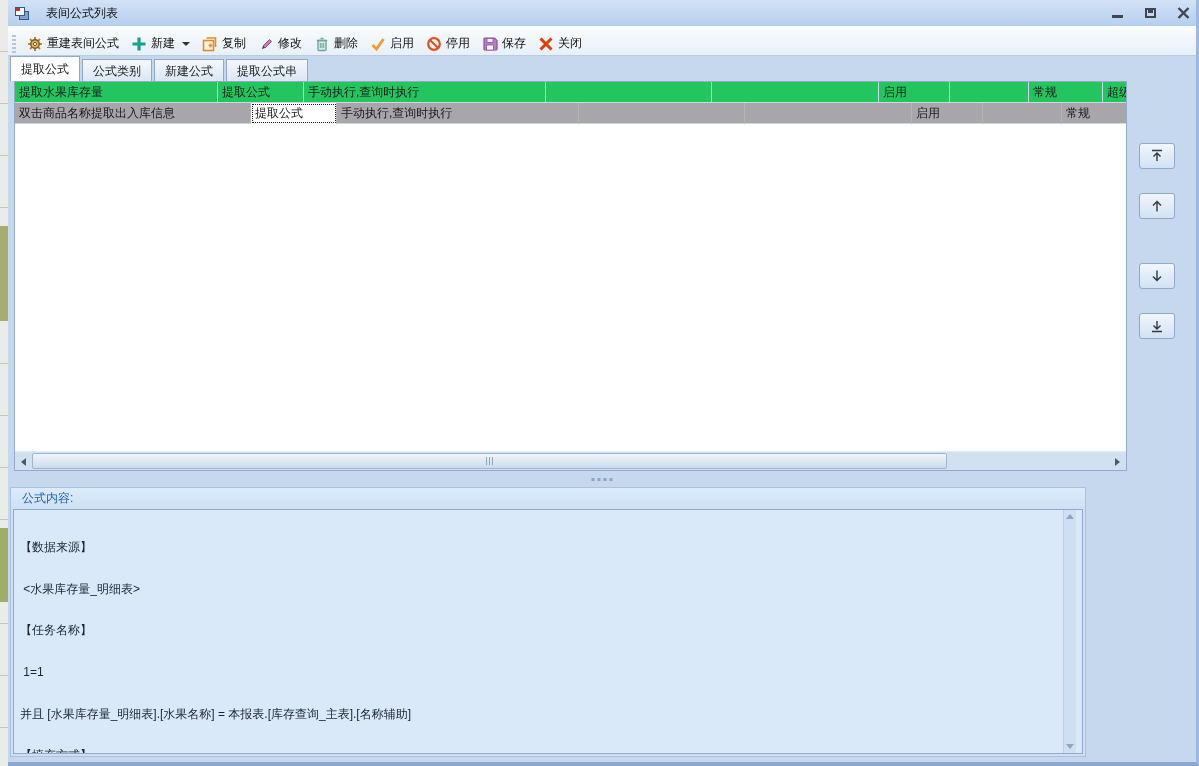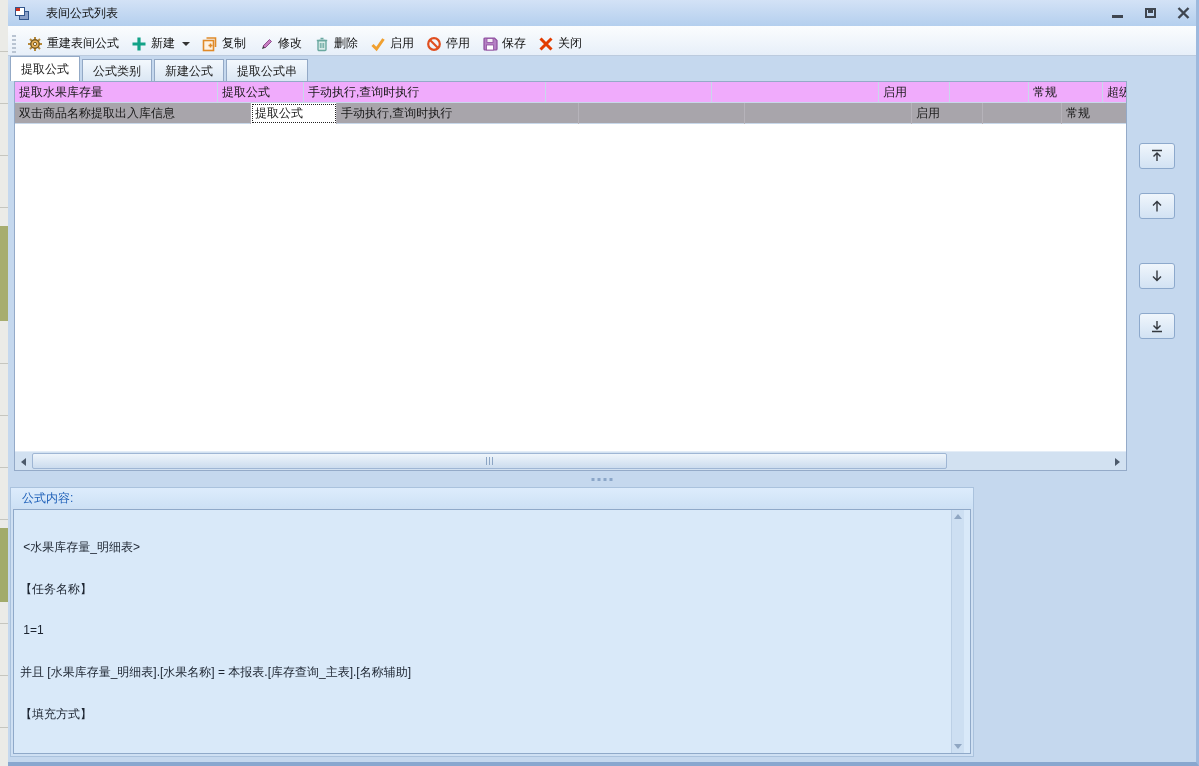--- a/index.html
+++ b/index.html
@@ -49,21 +49,21 @@
     border:1px solid #93a9c6; border-bottom:none; margin-right:2px; cursor:default; }
   .tab.active { height:25px; line-height:25px; background:#fff; position:relative; z-index:2; }
 
   
   .grid-panel { position:absolute; left:14px; top:81px; width:1113px; height:390px;
     background:#fff; border:1px solid #94aac8; overflow:hidden; }
   .grid-header { display:flex; height:22px; background:linear-gradient(#f7fafd,#d7e5f4);
     border-bottom:1px solid #9db4d0; }
   .gh-cell { height:22px; line-height:21px; padding-left:4px; border-right:1px solid #aec2d8;
     overflow:hidden; white-space:nowrap; flex:none; }
-  .grid-row { display:flex; height:21px; border-bottom:1px solid #c8d8ea; background:#f0abfc; }
+  .grid-row { display:flex; height:21px; border-bottom:1px solid #c8d8ea; background:#22c55e; }
   .grid-row.selected { background:#a8a5ab; }
   .gr-cell { height:21px; line-height:20px; padding-left:4px; border-right:1px solid #c8d8ea;
     overflow:hidden; white-space:nowrap; flex:none; }
   .grid-row.selected .gr-cell { border-right-color:#b6b3ba; }
   .gr-cell.focused { background:#fff; outline:1px dotted #222; outline-offset:-2px; }
 
   
   .hscroll { position:absolute; left:0; right:0; bottom:0; height:19px; background:#d2e1f1;
     border-top:1px solid #e4edf7; }
   .hs-arrow { position:absolute; top:0; width:17px; height:19px; display:flex; align-items:center; justify-content:center; }
@@ -79,21 +79,21 @@
   .side-btn { position:absolute; left:1139px; width:36px; height:26px; border:1px solid #8da9cc;
     border-radius:3px; background:linear-gradient(#f0f6fc,#d2e2f3);
     display:flex; align-items:center; justify-content:center; cursor:default; }
 
   
   .splitter { position:absolute; left:8px; right:3px; top:472px; height:15px; background:#c5d8ee; }
   .splitter .dots { position:absolute; left:50%; top:6px; transform:translateX(-50%); display:flex; gap:3px; }
   .splitter .dots i { width:3px; height:3px; background:#8ba6c8; display:block; }
 
   
-  .content-panel { position:absolute; left:10px; top:487px; width:964px; height:270px;
+  .content-panel { position:absolute; left:10px; top:487px; width:1076px; height:270px;
     background:#cfe0f3; border:1px solid #aac2dd; }
   .cp-header { height:20px; display:flex; align-items:center; padding-left:11px;
     background:linear-gradient(#ddecfc,#cde1f5); color:#1d5fb8; }
   .cp-body { position:absolute; left:2px; right:2px; top:21px; bottom:2px;
     background:#d9e9f9; border:1px solid #8fa9c9; padding:3px 6px 0 6px;
     white-space:pre; line-height:13.9px; color:#1c2430; overflow:hidden; }
   .cp-line { height:13.9px; }
 
   
   .vscroll { position:absolute; right:9px; top:22px; bottom:3px; width:13px; background:#cddff2;
@@ -308,20 +308,21 @@
         <i></i>
         <i></i>
         <i></i>
         <i></i>
       </span>
   </div>
 
   <div class="content-panel">
     <div class="cp-header">公式内容:</div>
     <div class="cp-body">
+      <div class="cp-line">【数据来源】</div>
       <div class="cp-line"> &lt;水果库存量_明细表&gt;</div>
       <div class="cp-line">【任务名称】</div>
       <div class="cp-line"> 1=1</div>
       <div class="cp-line">并且 [水果库存量_明细表].[水果名称] = 本报表.[库存查询_主表].[名称辅助]</div>
       <div class="cp-line">【填充方式】</div>
       
       
       
       
       

